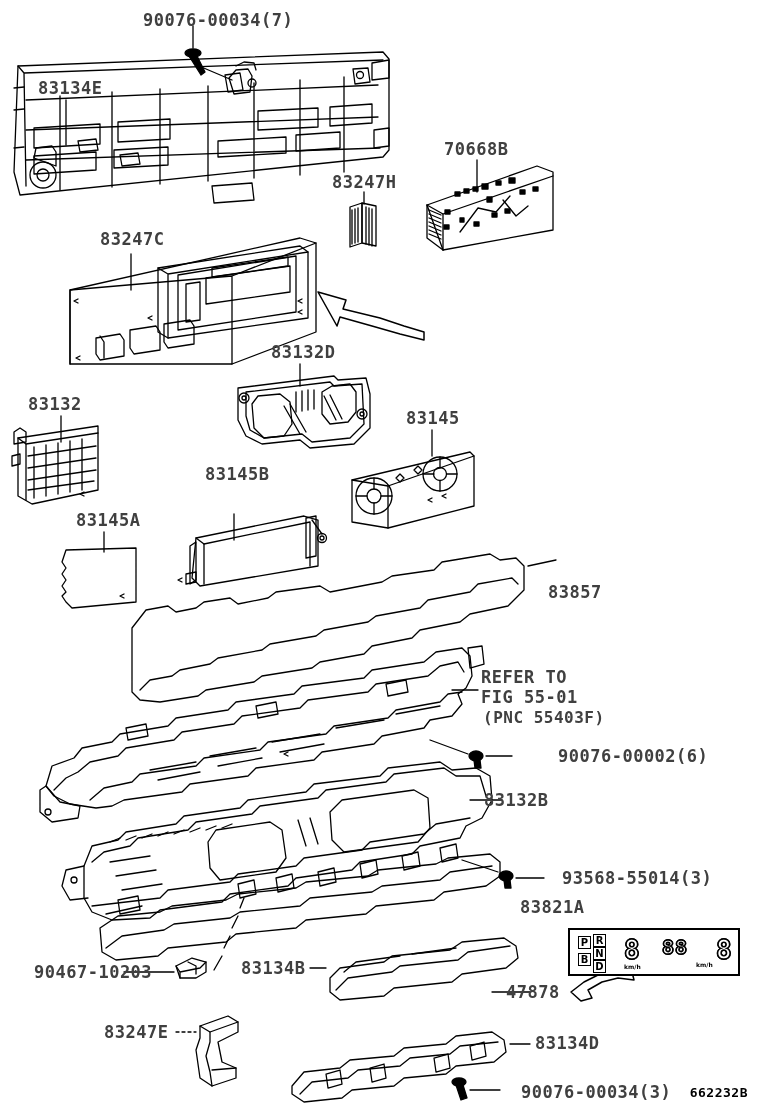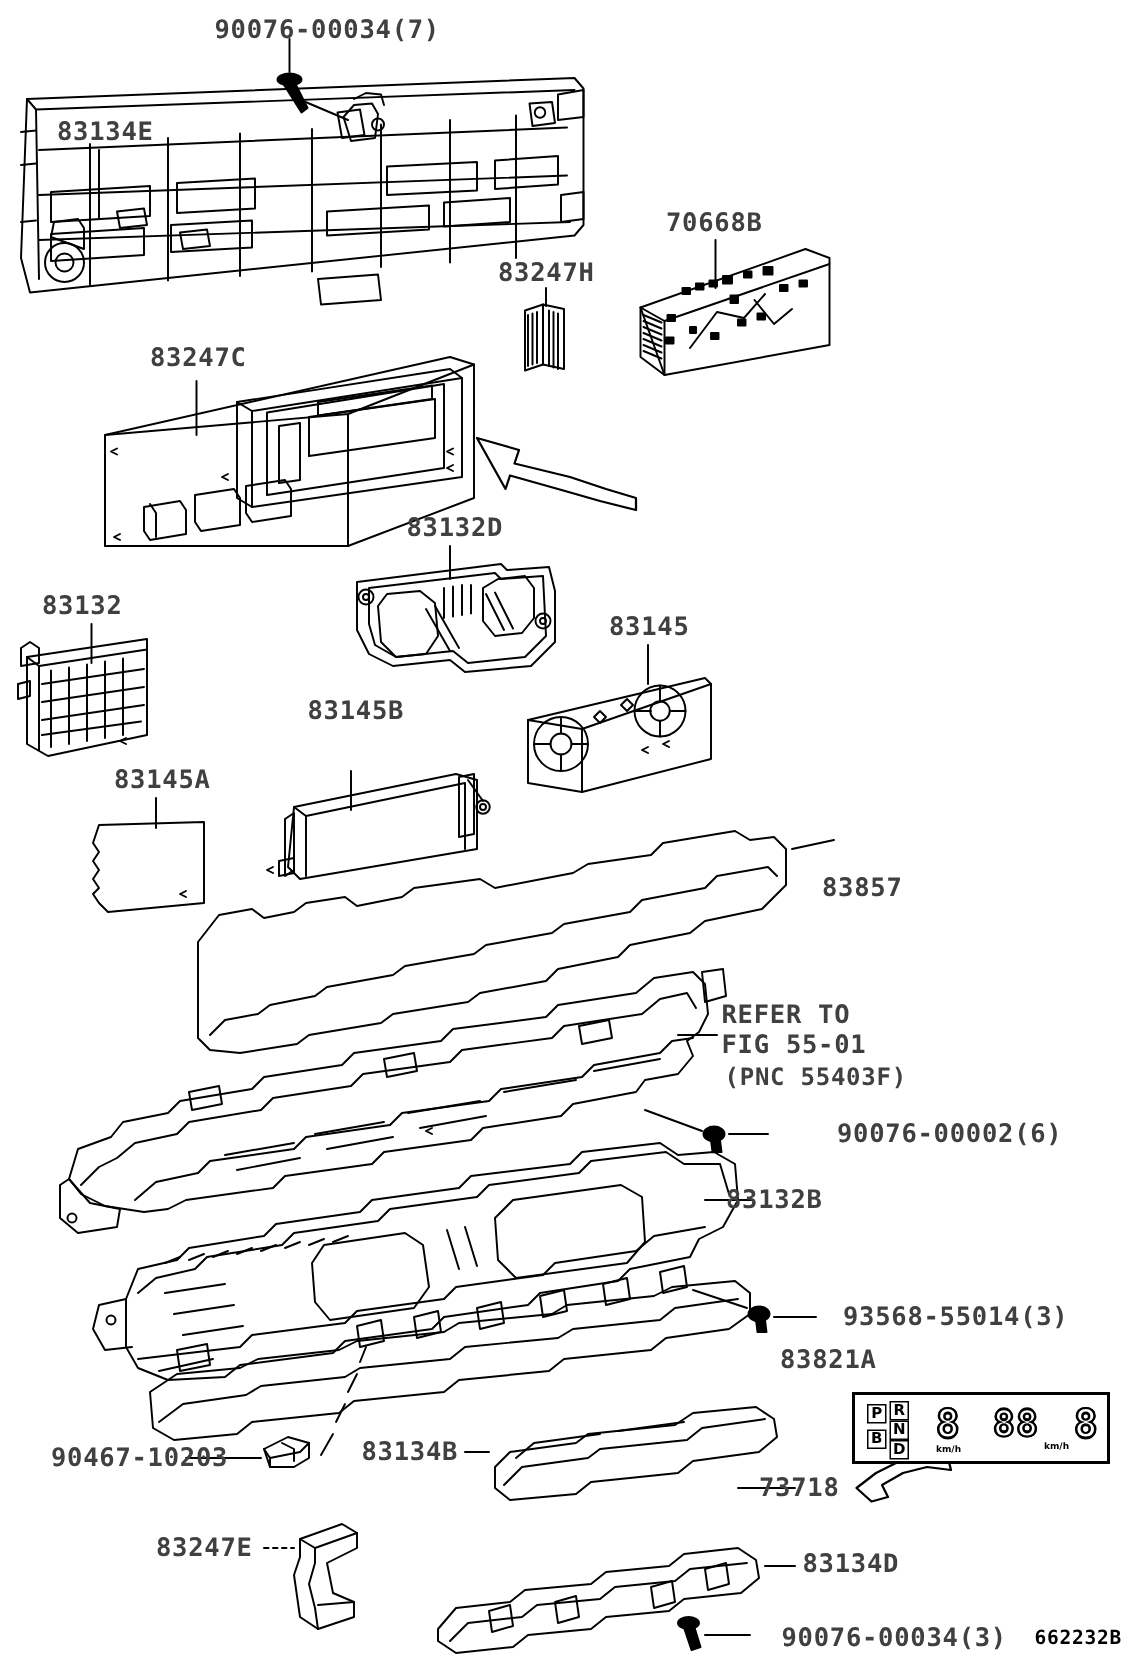--- a/index.html
+++ b/index.html
@@ -509,40 +509,40 @@
   <div class="lbl" style="left:484px;top:790px;">83132B</div>
 
   <div class="lbl" style="left:562px;top:868px;">93568-55014(3)</div>
 
   <div class="lbl" style="left:520px;top:897px;">83821A</div>
 
   <div class="lbl" style="left:34px;top:962px;">90467-10203</div>
 
   <div class="lbl" style="left:241px;top:958px;text-align:center;">83134B</div>
 
-  <div class="lbl" style="left:506px;top:982px;">73718</div>
+  <div class="lbl" style="left:506px;top:982px;">47878</div>
 
   <div class="lbl" style="left:104px;top:1022px;">83247E</div>
 
   <div class="lbl" style="left:535px;top:1033px;">83134D</div>
 
   <div class="lbl" style="left:521px;top:1082px;">90076-00034(3)</div>
 
 
   <div id="prndBox">
     <div class="gearcell" style="left:8px;top:6px;">P</div>
     <div class="gearcell" style="left:23px;top:4px;">R</div>
     <div class="gearcell" style="left:8px;top:23px;">B</div>
     <div class="gearcell" style="left:23px;top:17px;">N</div>
     <div class="gearcell" style="left:23px;top:30px;">D</div>
 
     <div class="seg" style="left:54px;top:5px;font-size:26px;">8</div>
     <div class="unit" style="left:54px;top:33px;">km/h</div>
 
-    <div class="seg" style="left:92px;top:5px;font-size:24px;letter-spacing:1px;">88</div>
+    <div class="seg" style="left:92px;top:5px;font-size:20px;letter-spacing:1px;">88</div>
     <div class="unit" style="left:126px;top:31px;">km/h</div>
 
     <div class="seg" style="left:146px;top:5px;font-size:26px;">8</div>
   </div>
 
   <div id="diagcode">662232B</div>
 
 </div>
 
 </body></html>

